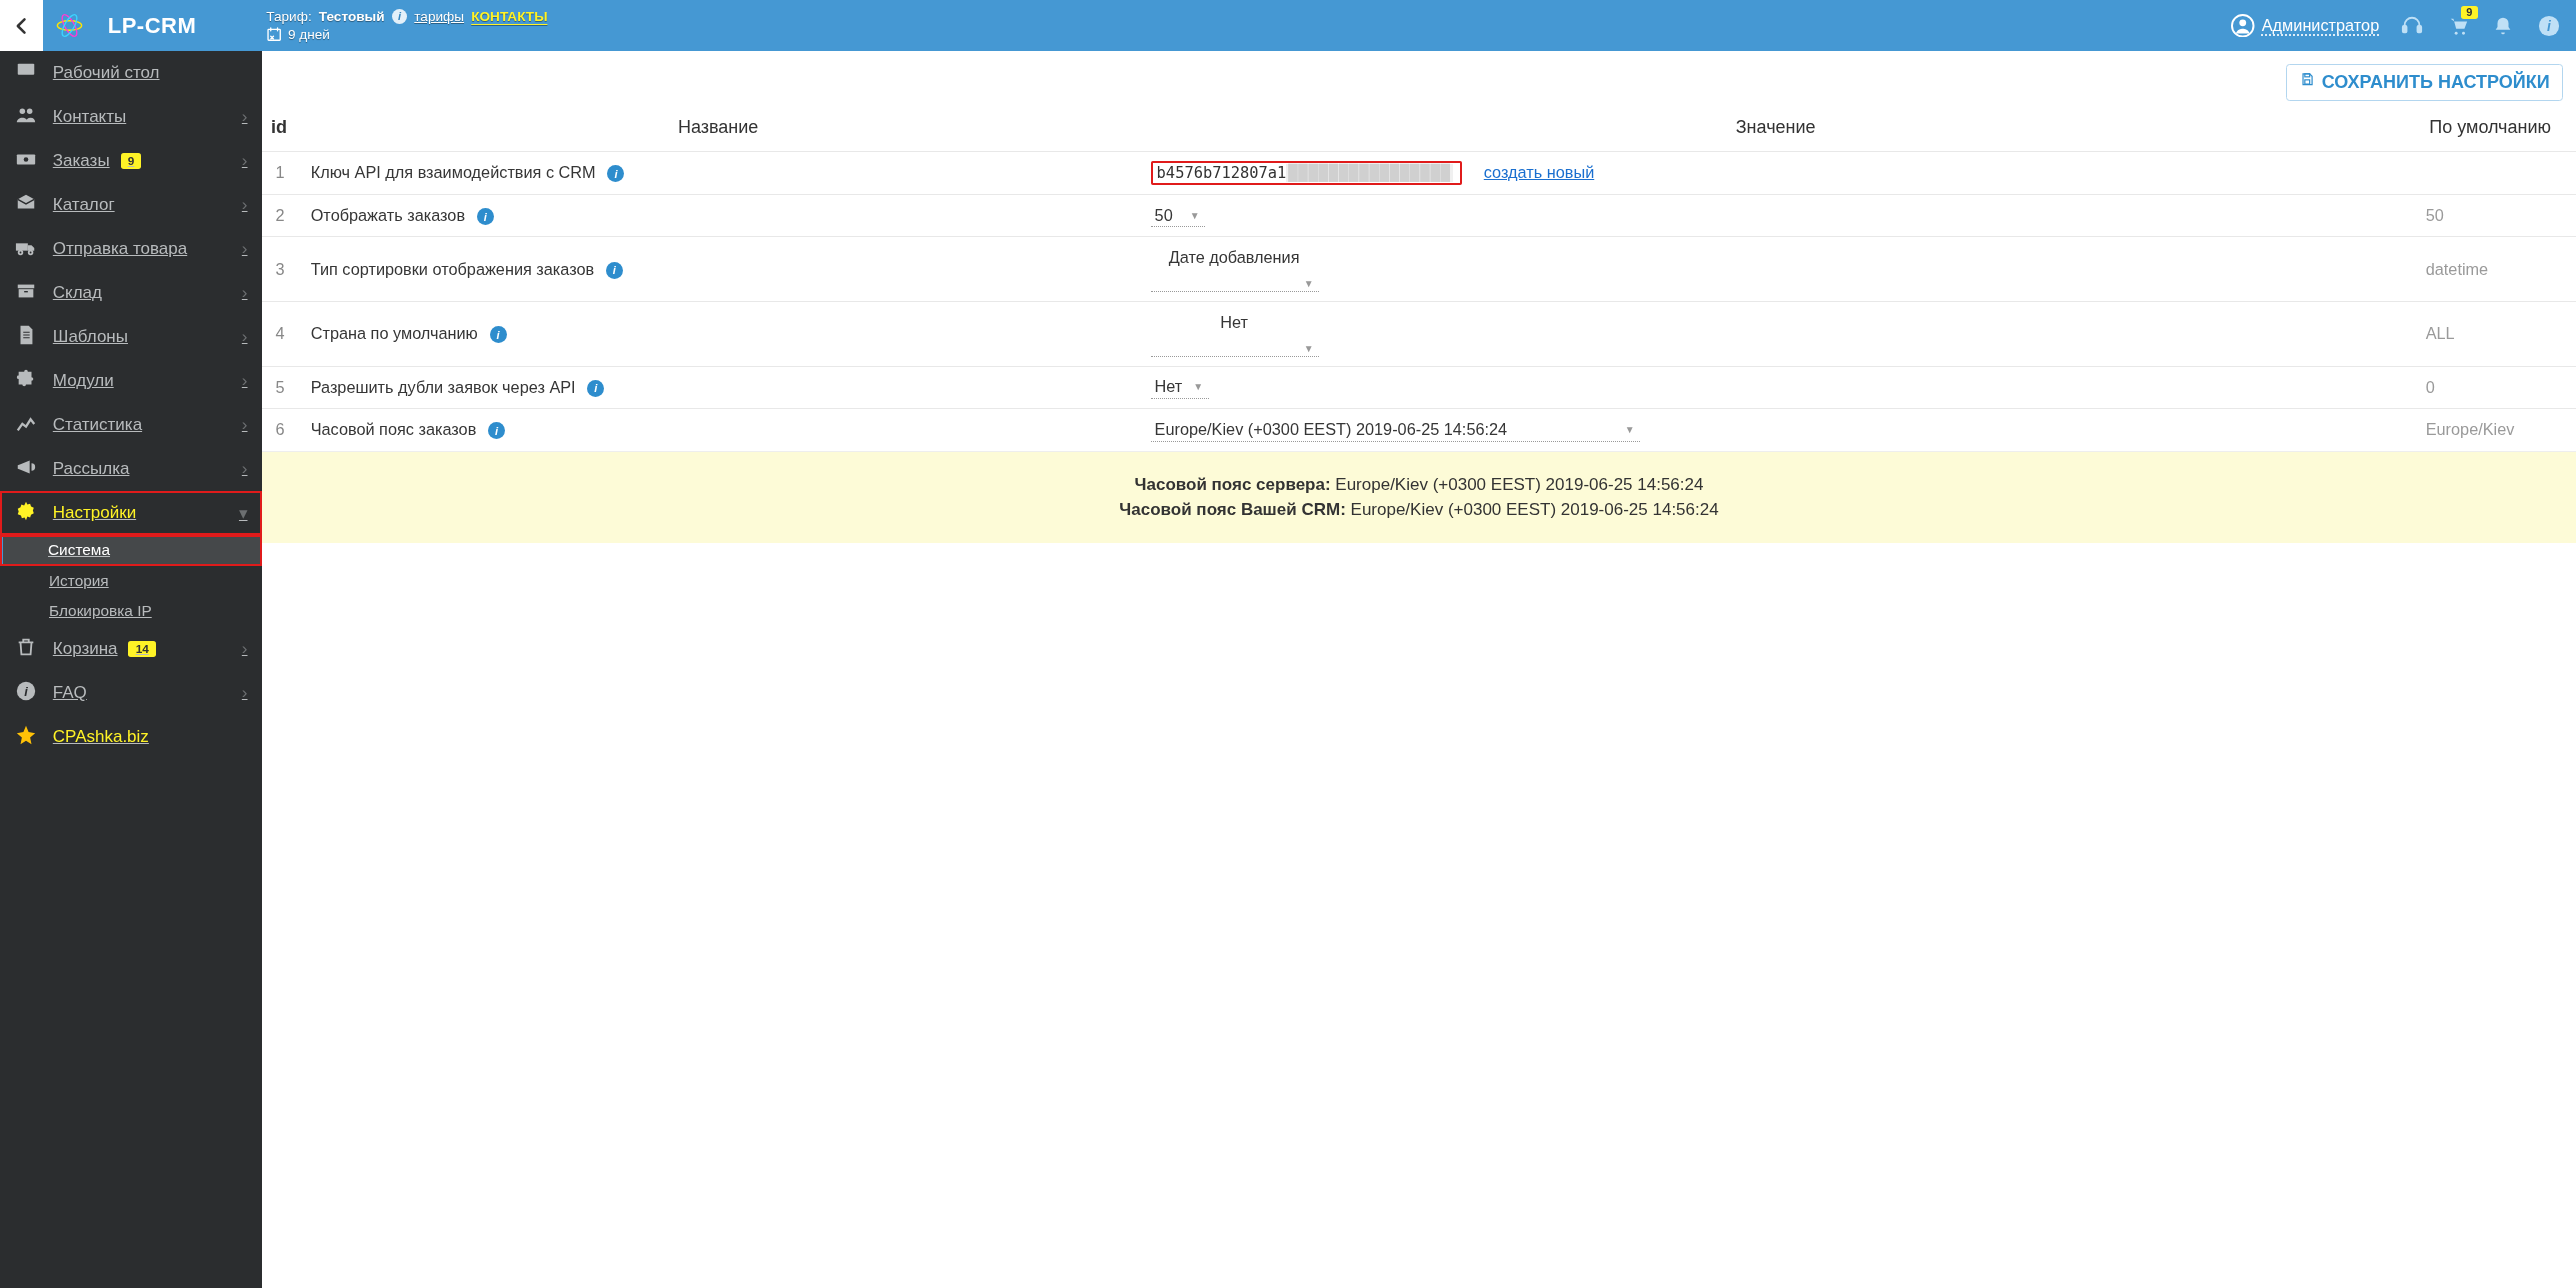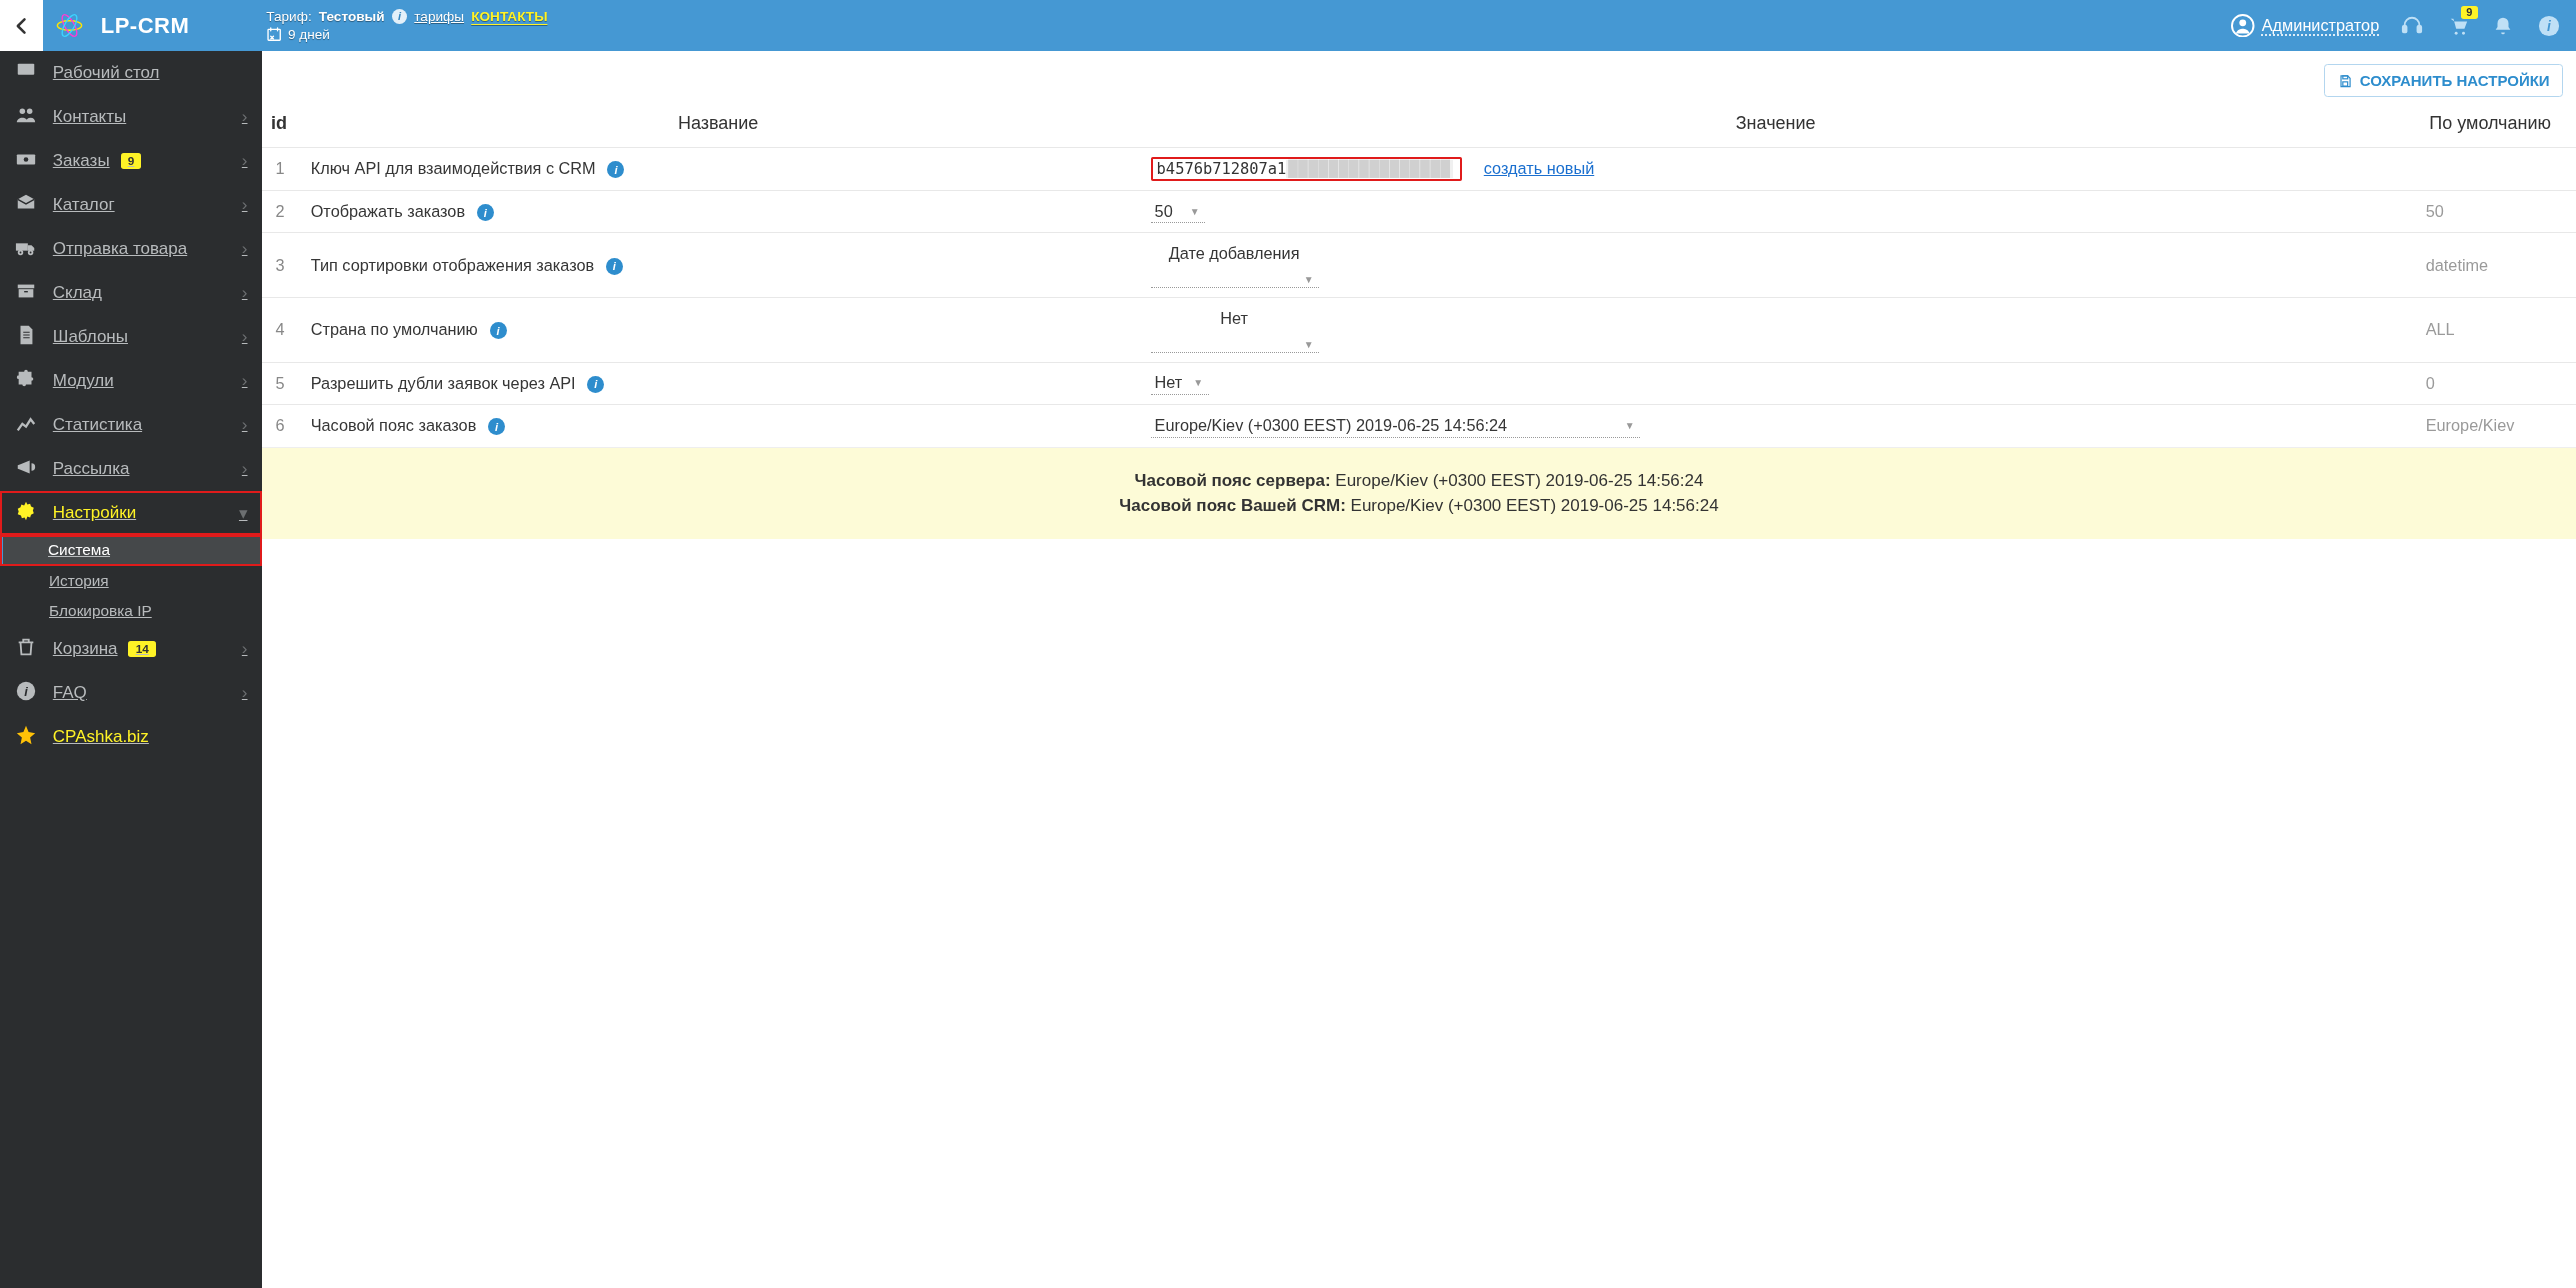--- a/index.html
+++ b/index.html
@@ -2,21 +2,21 @@
 <html style="font-size:14.5px"><head>
 <meta charset="utf-8">
 <style>
   * { margin:0; padding:0; box-sizing:border-box; }
   html,body { height:100%; font-family:"Segoe UI","Helvetica Neue",Arial,sans-serif; background:#fff; overflow:hidden; }
   .app { display:flex; flex-direction:column; height:100%; }
   .top { display:flex; height:51px; }
   .top-left { width:250px; display:flex; align-items:center; background:#4598d3; color:#fff; }
   .back { width:43px; height:51px; background:#fff; display:flex; align-items:center; justify-content:center; }
   .back svg { width:20px; height:20px; stroke:#333; }
-  .brand { flex:1; display:flex; align-items:center; gap:18px; padding-left:12.7px; font-size:22px; font-weight:700; letter-spacing:0.5px; }
+  .brand { flex:1; display:flex; align-items:center; gap:25px; padding-left:12.7px; font-size:22px; font-weight:700; letter-spacing:0.5px; }
   .logo-icon { width:27px; height:27px; }
   .top-right { flex:1; background:#4598d3; display:flex; align-items:center; color:#fff; padding:0 16.3px; }
   .tariff { display:flex; flex-direction:column; gap:1.8px; font-size:13.6px; text-shadow:0 0.9px 0.9px rgba(0,0,0,.4); }
   .tariff-row1 { display:flex; align-items:flex-end; gap:7.2px; }
   .tariff b { font-weight:700; }
   .tariff a { color:#fff; text-decoration:underline; }
   .tariff .contacts { color:#fff326; font-weight:700; text-decoration:underline; text-underline-offset:2.7px; }
   .tariff-row2 { display:flex; align-items:center; gap:5.4px; }
   .cal-icon { width:16.3px; height:16.3px; }
   .info-circle { width:15.4px; height:15.4px; border-radius:50%; background:rgba(255,255,255,.85); display:inline-flex; align-items:center; justify-content:center; color:#3888c0; font-size:11px; font-weight:700; font-style:italic; text-shadow:none; }
@@ -34,21 +34,21 @@
   .nav-item .chev { margin-left:auto; color:#6c6f71; }
   .nav-item.active { color:#fff326;justify-content:center; }
   .nav-item.highlighted { outline:2.7px solid #e01b1b; outline-offset:-2.7px; }
   .orders-badge, .trash-badge { background:#fff326; color:#333; font-size:11.8px; font-weight:700; padding:0.9px 7.2px; border-radius:2.7px; margin-left:-5.4px; }
   .sub-item { display:flex; align-items:center; padding:6.3px 14.5px 6.3px 49px; font-size:15.4px; cursor:pointer; }
   .sub-item.sel { background:#45484a; color:#fff; border-left:3.6px solid #4598d3; padding-left:45px; }
   .sub-item.sel.highlighted { outline:2.7px solid #e01b1b; outline-offset:-2.7px; }
   .star { color:#ffc107; }
   .main { flex:1; background:#fff; overflow-y:auto; display:flex; flex-direction:column; }
   .save-row { display:flex; justify-content:flex-end; padding:12.7px 12.7px 7.2px; }
-  .save-btn { border:0.9px solid #b3d6ef; color:#2e8dcd; background:#fff; font-size:15px; font-weight:700; padding:7.2px 12.7px; border-radius:3.6px; cursor:pointer; display:flex; align-items:flex-end; gap:7.2px; }
+  .save-btn { border:0.9px solid #b3d6ef; color:#2e8dcd; background:#fff; font-size:18px; font-weight:700; padding:7.2px 12.7px; border-radius:3.6px; cursor:pointer; display:flex; align-items:flex-start; gap:7.2px; }
   .save-btn svg { width:14.5px; height:14.5px; }
   table.settings { width:100%; border-collapse:collapse; font-size:16.3px; color:#363636; }
   table.settings th { text-align:center; font-weight:400; padding:9px 11px 12.7px; font-size:18px; color:#333; }
   table.settings th:first-child { text-align:left; width:36px; padding-left:9px;font-weight:bold; }
   table.settings td { padding:9px 12.7px; border-top:0.9px solid #e8e8e8; vertical-align:middle; }
   table.settings td.idcell { color:#888; width:36px; text-align:center; }
   table.settings td.name { }
   .info-ic { display:inline-flex; width:17px; height:17px; border-radius:50%; background:#2e8dcd; color:#fff; font-style:italic; font-weight:700; font-size:11px; align-items:center; justify-content:center; margin-left:7.2px; vertical-align:middle; cursor:pointer; }
   .api-box { display:inline-block; border:2.7px solid #e01b1b; padding:0.9px 7.2px 0.9px 3.6px; font-family:ui-monospace,Menlo,monospace; font-size:15.4px; color:#333; border-radius:1.8px; }
   .api-box .masked { color:#d0d0d0; background:#f0f0f0; letter-spacing:0.9px; padding:0 1.8px; }

